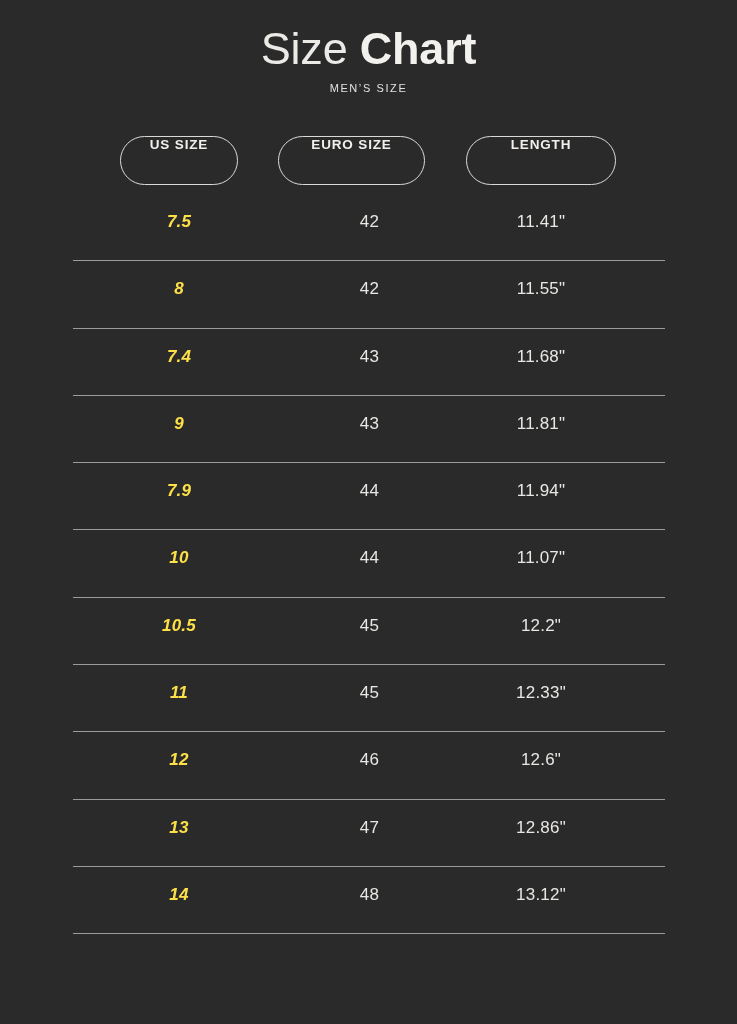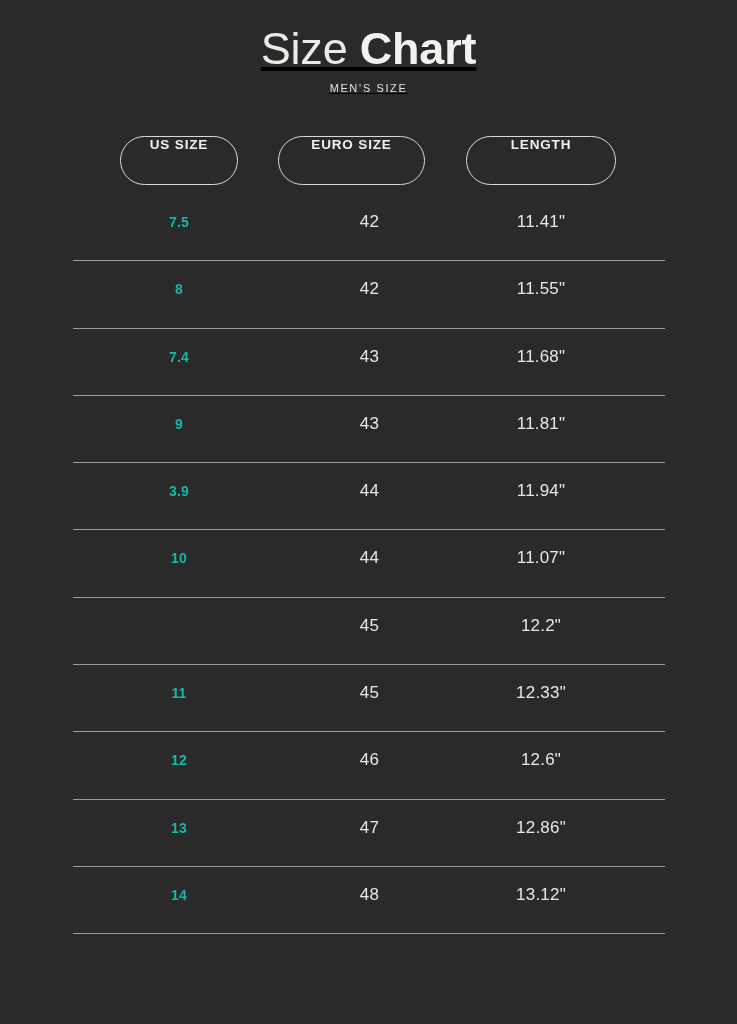--- a/index.html
+++ b/index.html
@@ -22,21 +22,20 @@
     background: #2a2a2a;
   }
 
   
   .header {
     position: absolute;
     top: 0;
     left: 0;
     width: 737px;
     text-align: center;
-    text-decoration: underline;
   }
   .title {
     margin: 0;
     padding-top: 24px;
     font-size: 45px;
     line-height: 1.12;
     color: #eceae6;
     font-weight: 400;
     letter-spacing: -0.2px;
   }
@@ -100,24 +99,25 @@
     position: absolute;
     top: 0;
     height: 56px;
     line-height: 56px;
     text-align: center;
     white-space: nowrap;
   }
   .cell-us {
     left: 47px;
     width: 118px;
-    font-size: 14px;
+    font-size: 17px;
     font-weight: 700;
-    color: #14b8a6;
+    color: #fde047;
     letter-spacing: 0.2px;
+    font-style: italic;
   }
   .cell-euro {
     left: 223px;
     width: 147px;
     font-size: 17px;
     font-weight: 400;
     color: #e9e7e3;
     letter-spacing: 0.2px;
   }
   .cell-length {
@@ -171,32 +171,33 @@
       <div class="cell cell-length">11.68"</div>
     </div>
 
     <div class="row">
       <div class="cell cell-us">9</div>
       <div class="cell cell-euro">43</div>
       <div class="cell cell-length">11.81"</div>
     </div>
 
     <div class="row">
-      <div class="cell cell-us">3.9</div>
+      <div class="cell cell-us">7.9</div>
       <div class="cell cell-euro">44</div>
       <div class="cell cell-length">11.94"</div>
     </div>
 
     <div class="row">
       <div class="cell cell-us">10</div>
       <div class="cell cell-euro">44</div>
       <div class="cell cell-length">11.07"</div>
     </div>
 
     <div class="row">
+      <div class="cell cell-us">10.5</div>
       <div class="cell cell-euro">45</div>
       <div class="cell cell-length">12.2"</div>
     </div>
 
     <div class="row">
       <div class="cell cell-us">11</div>
       <div class="cell cell-euro">45</div>
       <div class="cell cell-length">12.33"</div>
     </div>
 

